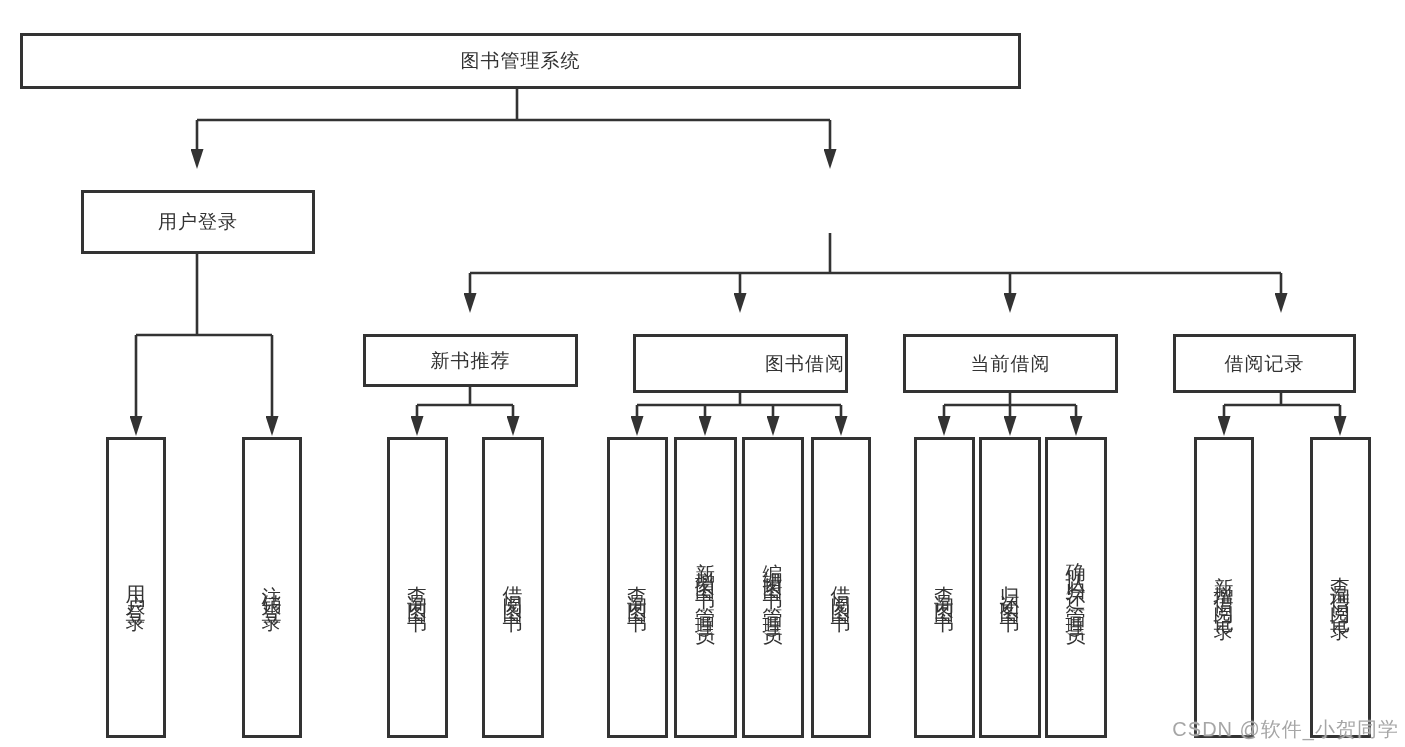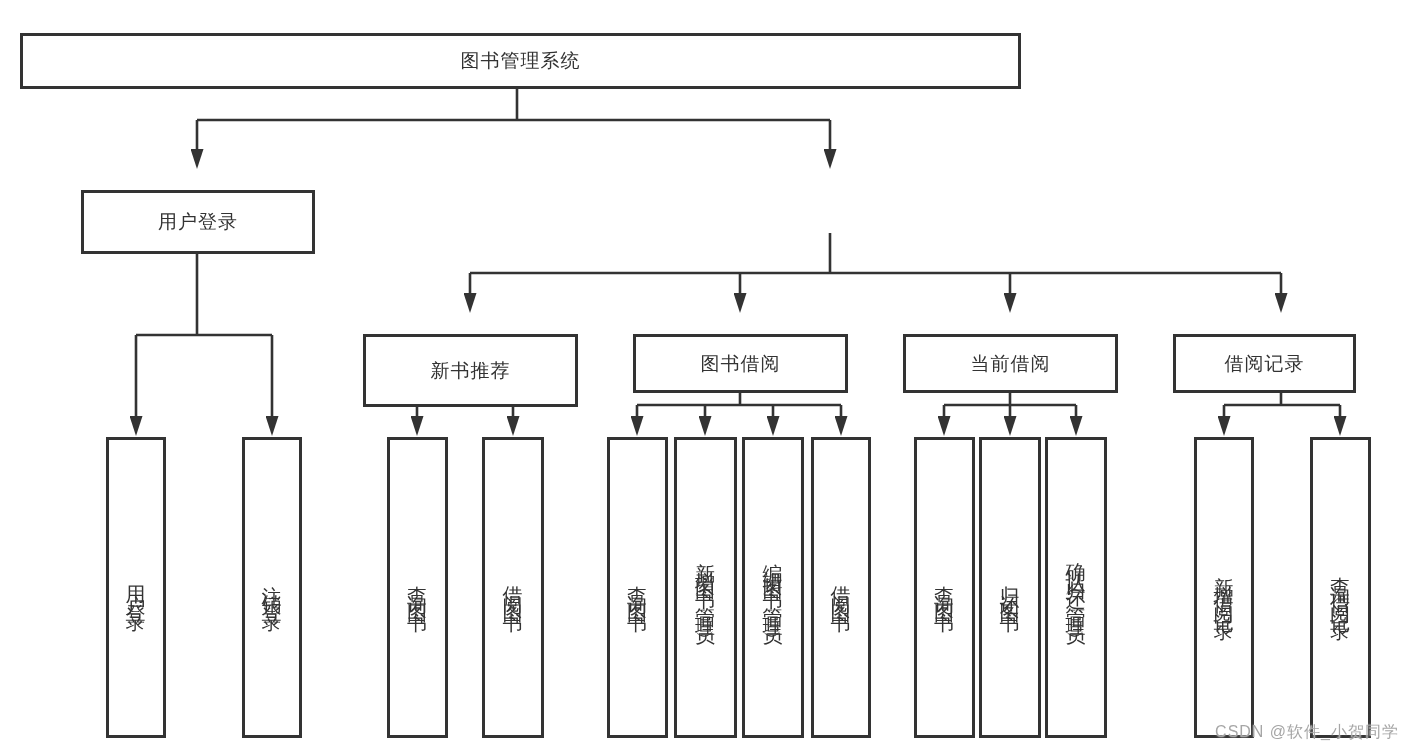--- a/index.html
+++ b/index.html
@@ -68,22 +68,22 @@
     line-height: 1;
     letter-spacing: 9px;
     color: var(--text);
     white-space: nowrap;
   }
 
   
   [data-name="node-root"]           { left: 20px;   top: 13px;  width: 1001px; height: 56px; }
   [data-name="node-user-login"]     { left: 81px;   top: 170px; width: 234px;  height: 64px; }
   [data-name="node-book-mgmt"]      { left: 711px;  top: 170px; width: 236px;  height: 64px; }
-  [data-name="node-new-book"]       { left: 363px;  top: 314px; width: 215px;  height: 73px; }
-  [data-name="node-book-borrow"]    { left: 633px;  top: 314px; width: 215px;  height: 59px; }
+  [data-name="node-new-book"]       { left: 363px;  top: 314px; width: 215px;  height: 53px; }
+  [data-name="node-book-borrow"]    { left: 633px;  top: 314px; width: 215px;  height: 59px; justify-content: flex-end; }
   [data-name="node-current-borrow"] { left: 903px;  top: 314px; width: 215px;  height: 59px; justify-content: center; }
   [data-name="node-borrow-record"]  { left: 1173px; top: 314px; width: 183px;  height: 59px; }
 
   
   [data-name="leaf-user-login"]         { left: 106px;  width: 60px; }
   [data-name="leaf-logout"]             { left: 242px;  width: 60px; }
   [data-name="leaf-query-book-new"]     { left: 387px;  width: 61px; }
   [data-name="leaf-borrow-book-new"]    { left: 482px;  width: 62px; }
   [data-name="leaf-query-book-borrow"]  { left: 607px;  width: 61px; }
   [data-name="leaf-add-book"]           { left: 674px;  width: 63px; }
@@ -93,21 +93,21 @@
   [data-name="leaf-return-book"]        { left: 979px;  width: 62px; }
   [data-name="leaf-confirm-return"]     { left: 1045px; width: 62px; }
   [data-name="leaf-add-record"]         { left: 1194px; width: 60px; }
   [data-name="leaf-query-record"]       { left: 1310px; width: 61px; }
 
   .watermark {
     position: absolute;
     right: 6px;
     bottom: 4px;
     z-index: 5;
-    font-size: 16px;
+    font-size: 20px;
     letter-spacing: 1px;
     color: var(--watermark-color);
     text-shadow: 0 0 2px rgba(255,255,255,0.9);
   }
 </style>
 </head>
 <body>
 
 <div class="stage" data-name="diagram-canvas">
 

